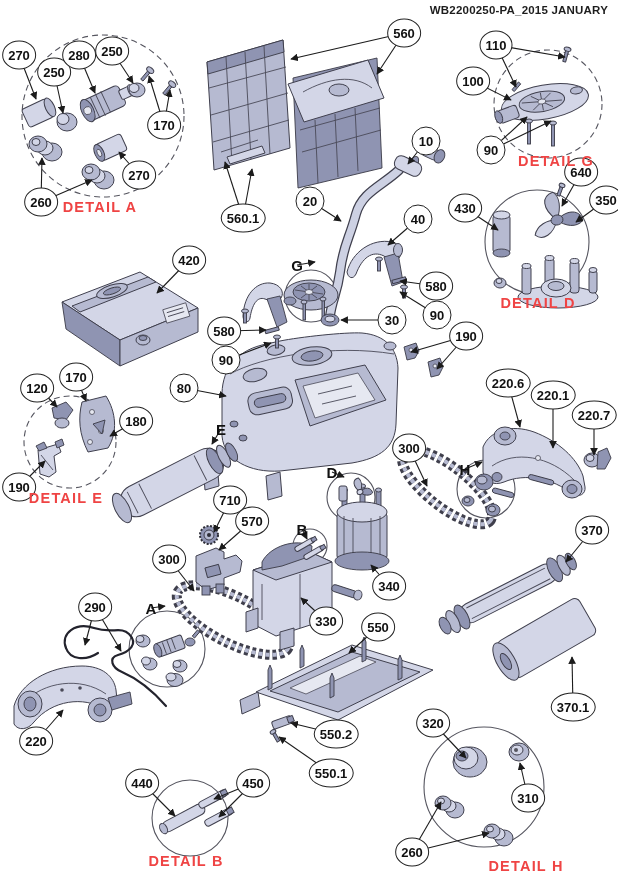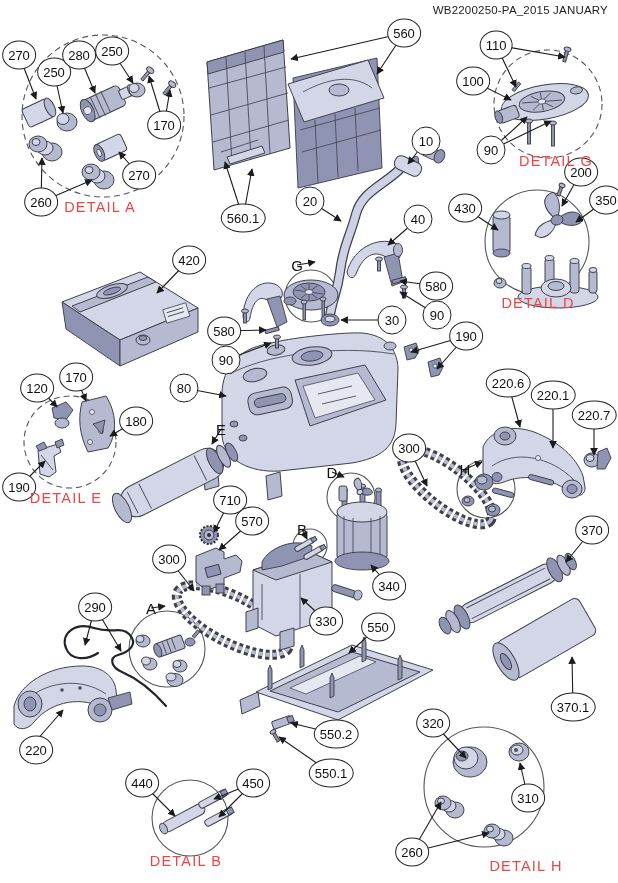--- a/index.html
+++ b/index.html
@@ -1,17 +1,17 @@
 <!DOCTYPE html>
 <html><head>
 <meta charset="utf-8">
 <style>
   html,body{margin:0;padding:0;background:#fff;}
   #stage{position:relative;width:618px;height:883px;background:#fff;overflow:hidden;
-         font-family:"Liberation Sans",sans-serif;}
+         font-family:"Liberation Sans",sans-serif;font-weight:bold;}
   #art{position:absolute;left:0;top:0;z-index:1;}
   #label-layer{position:absolute;left:0;top:0;width:100%;height:100%;z-index:2;pointer-events:none;}
   .callout{position:absolute;transform:translate(-50%,-50%);display:flex;align-items:center;
            justify-content:center;height:29px;min-width:29px;padding:0 5px;box-sizing:border-box;
            background:#fff;border:1.5px solid #232323;border-radius:50%;
            font-size:13px;color:#111;white-space:nowrap;}
   .letter{position:absolute;transform:translate(-50%,-50%);font-size:15px;color:#111;}
   .detail-label{position:absolute;transform:translate(-50%,-50%);font-size:14.5px;
                 letter-spacing:1.2px;color:#ef4444;white-space:nowrap;}
   .header-title{position:absolute;top:4px;right:10px;font-size:11.5px;color:#1d1d1d;letter-spacing:.2px;}
@@ -600,21 +600,21 @@
       <div class="callout" style="left: 79px; top: 55px;">280</div>
       <div class="callout" style="left: 112px; top: 51px;">250</div>
       <div class="callout" style="left: 164px; top: 125px;">170</div>
       <div class="callout" style="left: 41px; top: 202px;">260</div>
       <div class="callout" style="left: 139px; top: 175px;">270</div>
       <div class="callout" style="left: 404px; top: 33px;">560</div>
       <div class="callout" style="left: 243px; top: 218px;">560.1</div>
       <div class="callout" style="left: 496px; top: 45px;">110</div>
       <div class="callout" style="left: 473px; top: 81px;">100</div>
       <div class="callout" style="left: 491px; top: 150px;">90</div>
-      <div class="callout" style="left: 581px; top: 172px;">200</div>
+      <div class="callout" style="left: 581px; top: 172px;">640</div>
       <div class="callout" style="left: 465px; top: 208px;">430</div>
       <div class="callout" style="left: 606px; top: 200px;">350</div>
       <div class="callout" style="left: 426px; top: 141px;">10</div>
       <div class="callout" style="left: 310px; top: 201px;">20</div>
       <div class="callout" style="left: 418px; top: 219px;">40</div>
       <div class="callout" style="left: 436px; top: 286px;">580</div>
       <div class="callout" style="left: 437px; top: 315px;">90</div>
       <div class="callout" style="left: 392px; top: 320px;">30</div>
       <div class="callout" style="left: 189px; top: 260px;">420</div>
       <div class="callout" style="left: 224px; top: 331px;">580</div>
@@ -631,21 +631,21 @@
       <div class="callout" style="left: 409px; top: 448px;">300</div>
       <div class="callout" style="left: 230px; top: 500px;">710</div>
       <div class="callout" style="left: 252px; top: 521px;">570</div>
       <div class="callout" style="left: 169px; top: 559px;">300</div>
       <div class="callout" style="left: 389px; top: 586px;">340</div>
       <div class="callout" style="left: 326px; top: 621px;">330</div>
       <div class="callout" style="left: 378px; top: 627px;">550</div>
       <div class="callout" style="left: 336px; top: 734px;">550.2</div>
       <div class="callout" style="left: 331px; top: 773px;">550.1</div>
       <div class="callout" style="left: 95px; top: 607px;">290</div>
-      <div class="callout" style="left: 36px; top: 741px; margin-top: 9px;">220</div>
+      <div class="callout" style="left: 36px; top: 741px;">220</div>
       <div class="callout" style="left: 142px; top: 783px;">440</div>
       <div class="callout" style="left: 253px; top: 783px;">450</div>
       <div class="callout" style="left: 592px; top: 530px;">370</div>
       <div class="callout" style="left: 573px; top: 707px; text-align: right;">370.1</div>
       <div class="callout" style="left: 433px; top: 723px;">320</div>
       <div class="callout" style="left: 528px; top: 798px;">310</div>
       <div class="callout" style="left: 412px; top: 852px;">260</div>
       <div class="letter" style="left: 297px; top: 265px;">G</div>
       <div class="letter" style="left: 221px; top: 429px;">E</div>
       <div class="letter" style="left: 332px; top: 472px;">D</div>

